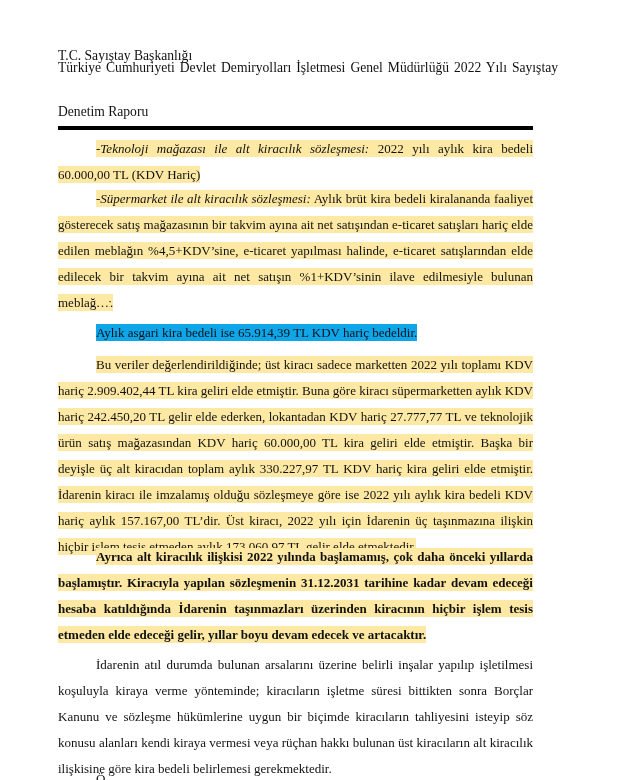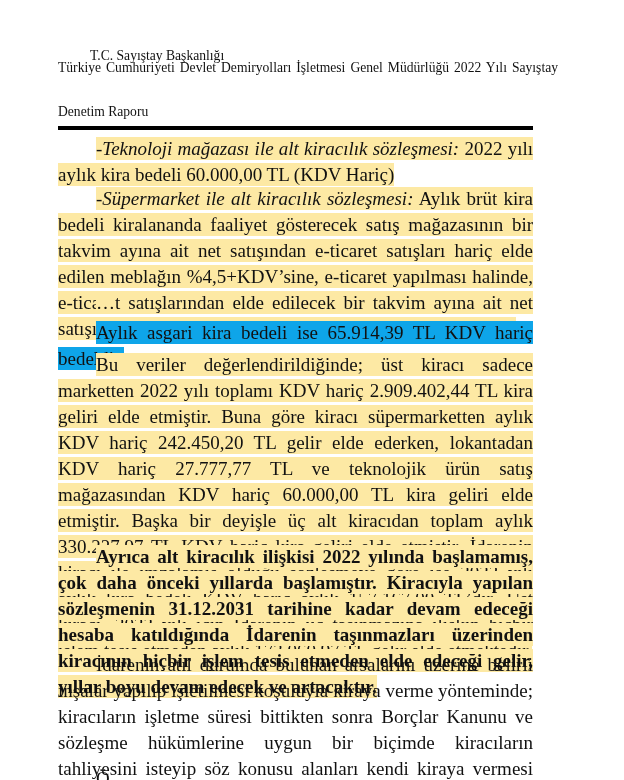--- a/index.html
+++ b/index.html
@@ -1,24 +1,24 @@
 <!DOCTYPE html>
 <html><head>
 <meta charset="utf-8">
 <style>
   html, body { margin: 0; padding: 0; background: #ffffff; }
   body { width: 624px; height: 780px; overflow: hidden; position: relative;
          font-family: "Liberation Serif", "DejaVu Serif", serif; color: #111; }
   .page { position: absolute; left: 0; top: 0; width: 624px; height: 780px; }
   .header-line { position: absolute; left: 58px; font-size: 13.6px; letter-spacing: 0; }
-  .h1 { top: 48px; margin-left: 32px; }
+  .h1 { top: 48px; }
   .h2 { top: 60px; width: 500px; text-align: justify; text-align-last: justify; }
   .h3 { top: 104px; }
   .rule { position: absolute; left: 58px; top: 126px; width: 475px; height: 4px; background: #000; }
-  .para { position: absolute; left: 58px; width: 475px; font-size: 19px; line-height: 26px;
+  .para { position: absolute; left: 58px; width: 475px; font-size: 13px; line-height: 26px;
           text-align: justify; }
   .para .indent { display: inline-block; width: 38px; }
   .hl { background: #fde9a4; box-decoration-break: clone; -webkit-box-decoration-break: clone; padding: 1px 0; }
   .it { font-style: italic; }
   .p1 { top: 136px; }
   .p2 { top: 186px; }
   .p3 { top: 290px; }
   .p4 { top: 320px; }
   .p5 { top: 352px; }
   .p6 { top: 544px; font-weight: bold; }

